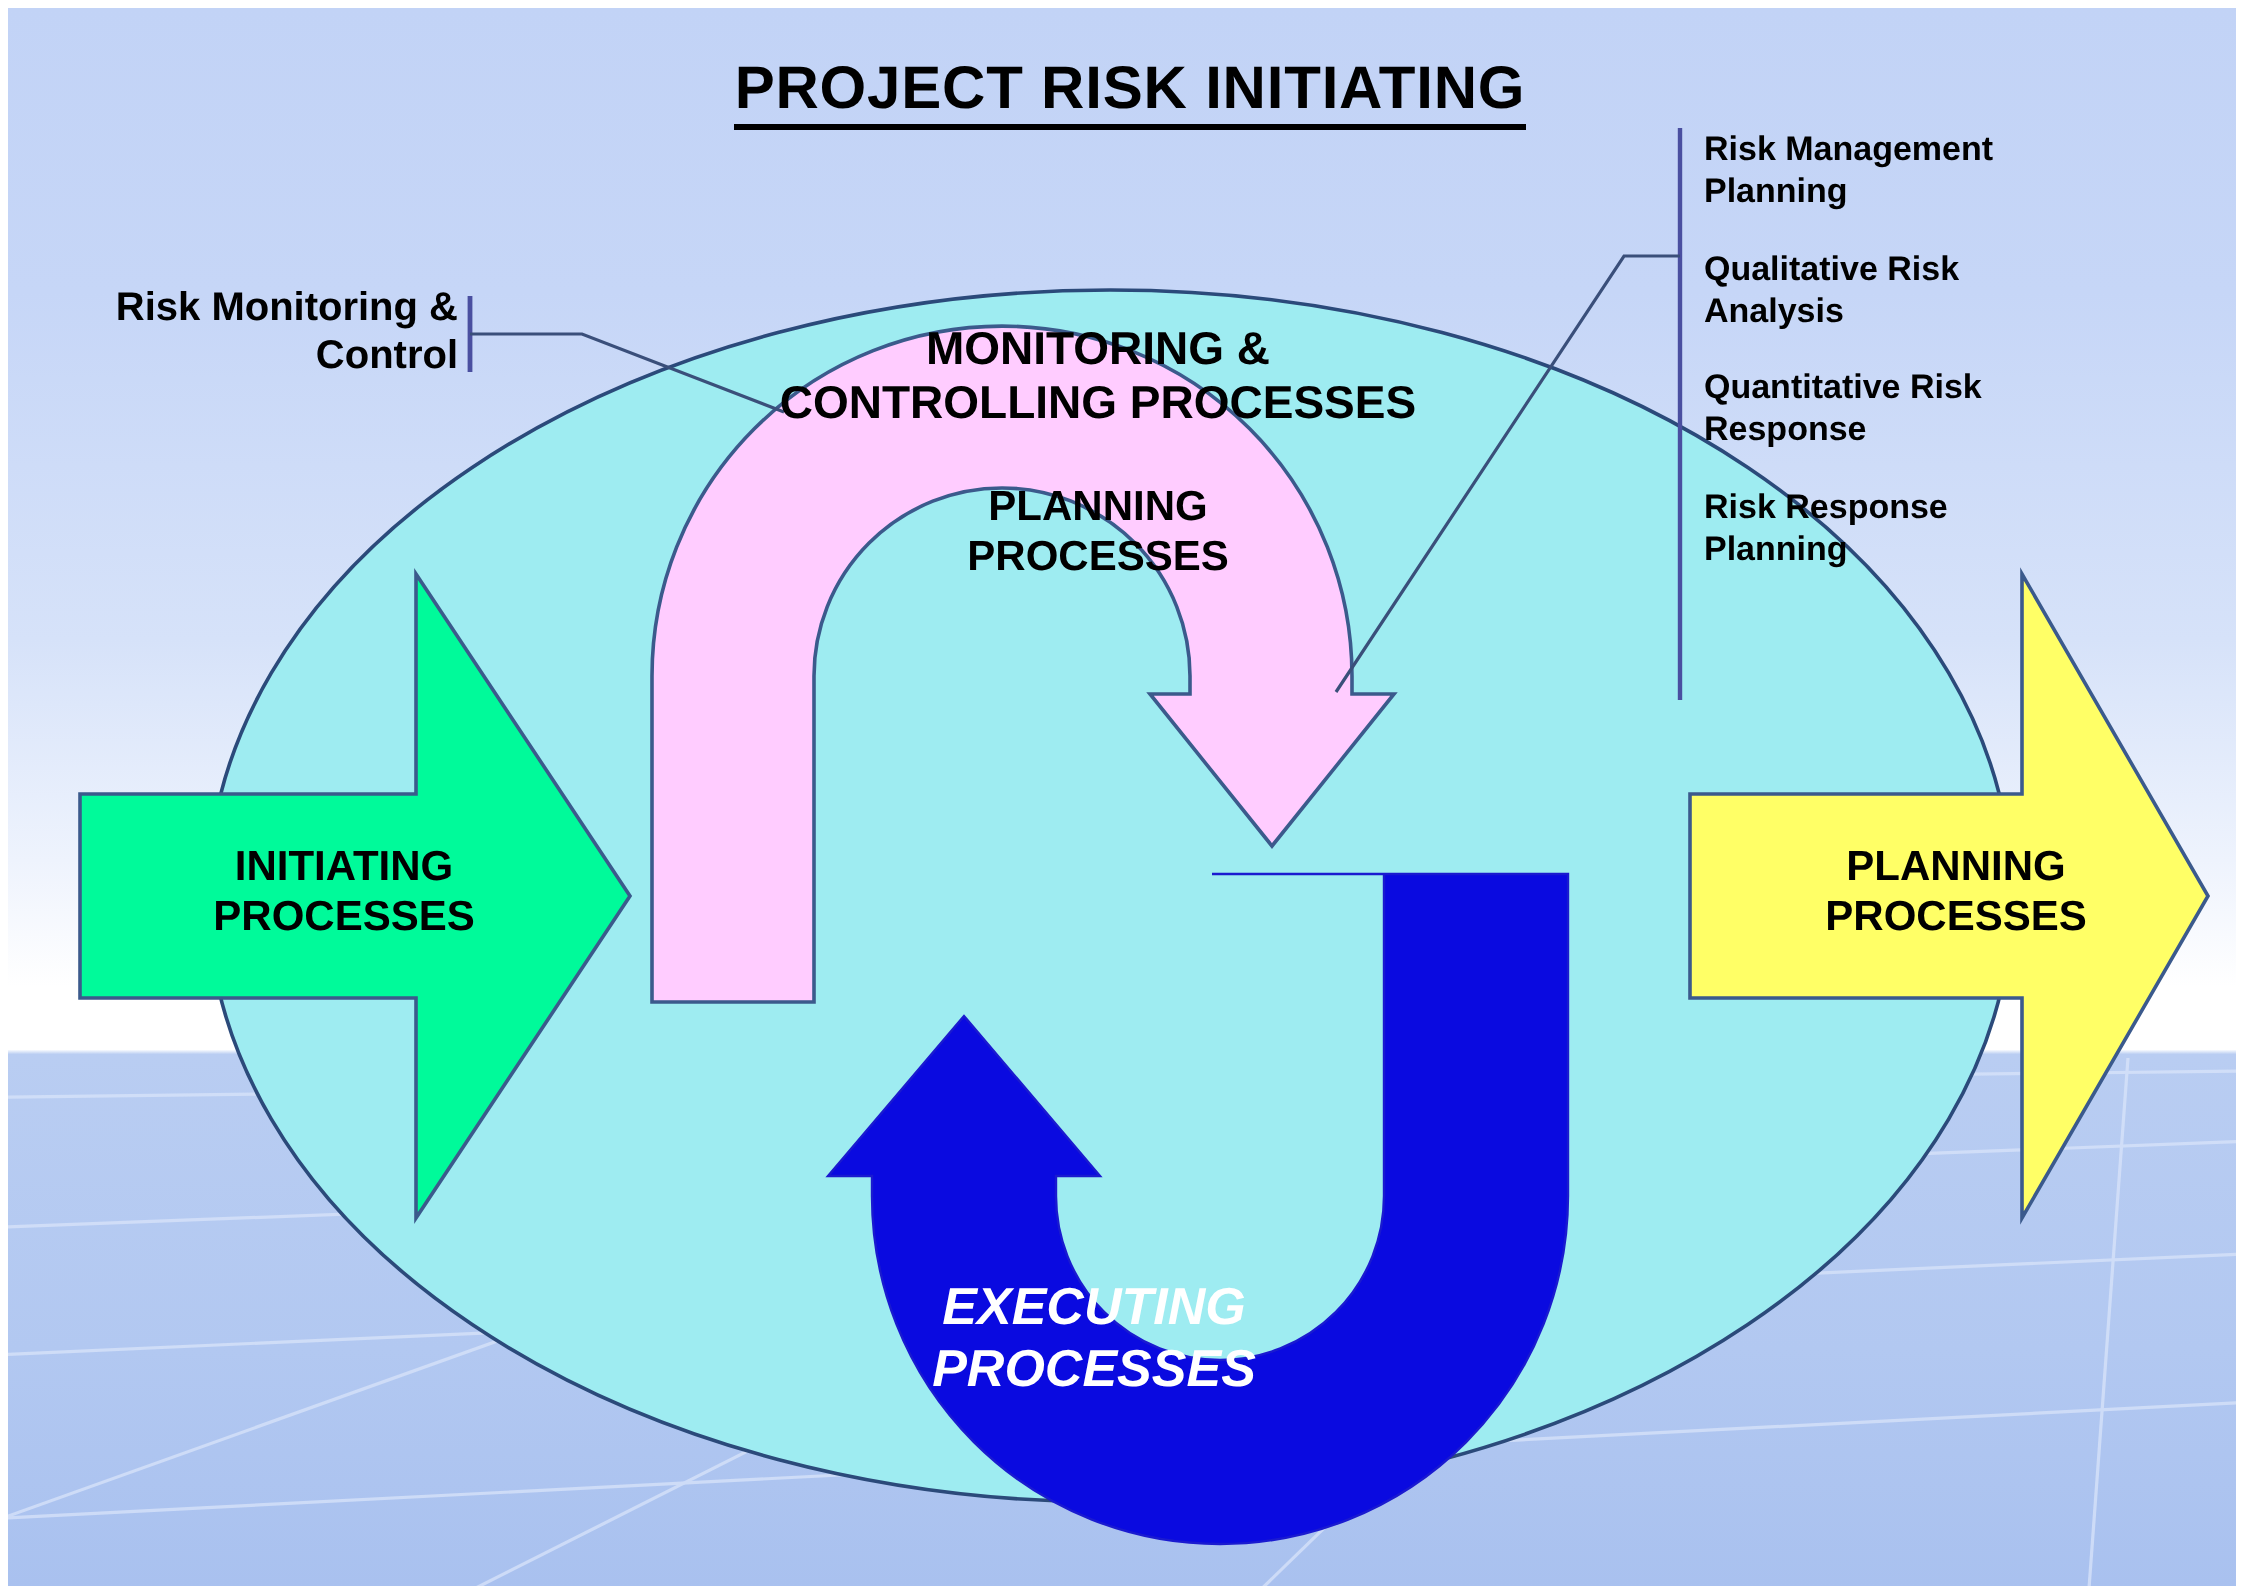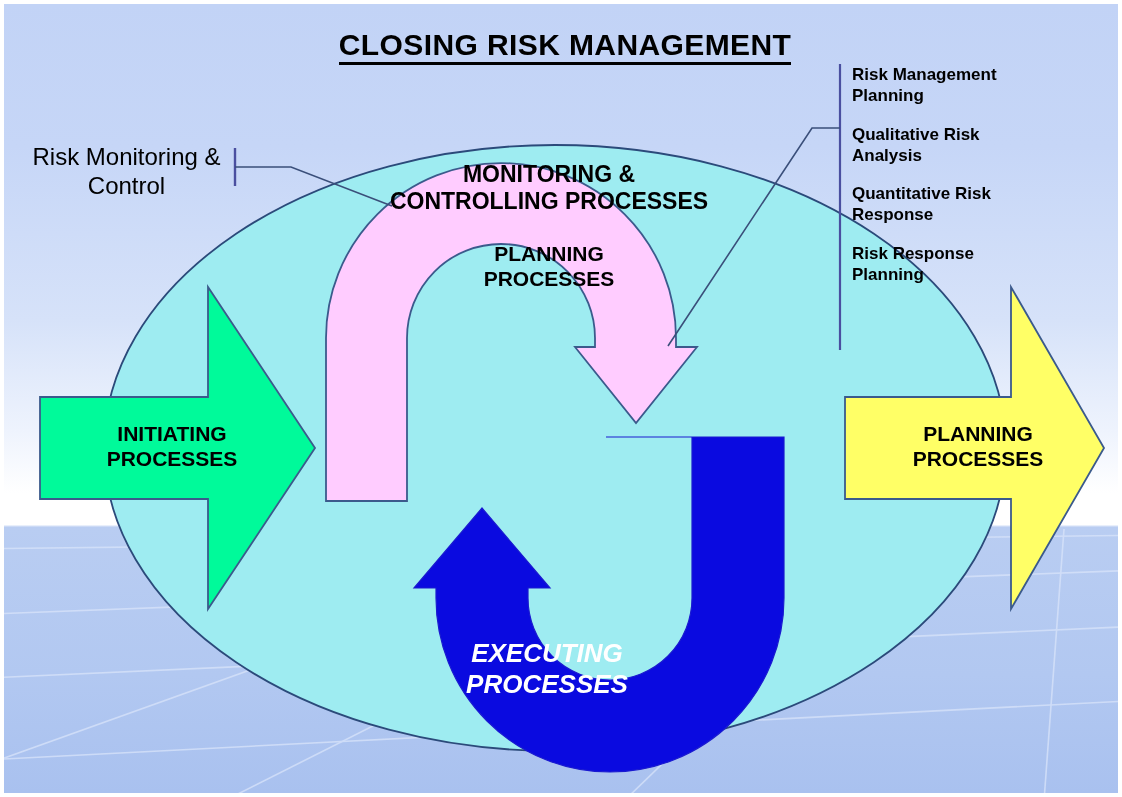--- a/index.html
+++ b/index.html
@@ -34,22 +34,22 @@
   .svgroot{position:absolute;left:0;top:0;width:1122px;height:797px;overflow:visible;}
 
   
   .title{
     position:absolute;left:0;top:24px;width:1122px;text-align:center;
     font-size:30px;font-weight:bold;color:#000;letter-spacing:.4px;
   }
   .title span{border-bottom:3px solid #000;padding-bottom:1px;}
 
   .lbl-monitor{
-    position:absolute;left:20px;top:138px;width:205px;text-align:center;
-    font-size:24px;font-weight:normal;color:#000;line-height:1.22;
+    position:absolute;left:20px;top:138px;width:205px;text-align:right;
+    font-size:20px;font-weight:bold;color:#000;line-height:1.22;
   }
 
   .rightlist{
     position:absolute;left:848px;top:60px;width:262px;
     font-size:17px;font-weight:bold;color:#000;line-height:1.25;
   }
   .rightlist .ritem{margin-bottom:17px;}
 
   .ell-label{
     position:absolute;text-align:center;font-weight:bold;color:#000;
@@ -121,21 +121,21 @@
       <polyline points="231,163 287,163 388,202"></polyline>
     </g>
 
     <g stroke="#3a4f7a" fill="none" stroke-width="1.6">
       <line x1="836" y1="60" x2="836" y2="346" stroke-width="2.2" stroke="#4a4fa0"></line>
       <polyline points="836,124 808,124 664,342"></polyline>
     </g>
   </svg>
 
   <div class="title">
-    <span>CLOSING RISK MANAGEMENT</span>
+    <span>PROJECT RISK INITIATING</span>
   </div>
 
   <div class="lbl-monitor" style="white-space:pre-line;">Risk Monitoring &amp;
 Control</div>
 
   <div class="rightlist">
     <div class="ritem" style="white-space:pre-line;">Risk Management
 Planning</div>
     <div class="ritem" style="white-space:pre-line;">Qualitative Risk
 Analysis</div>

